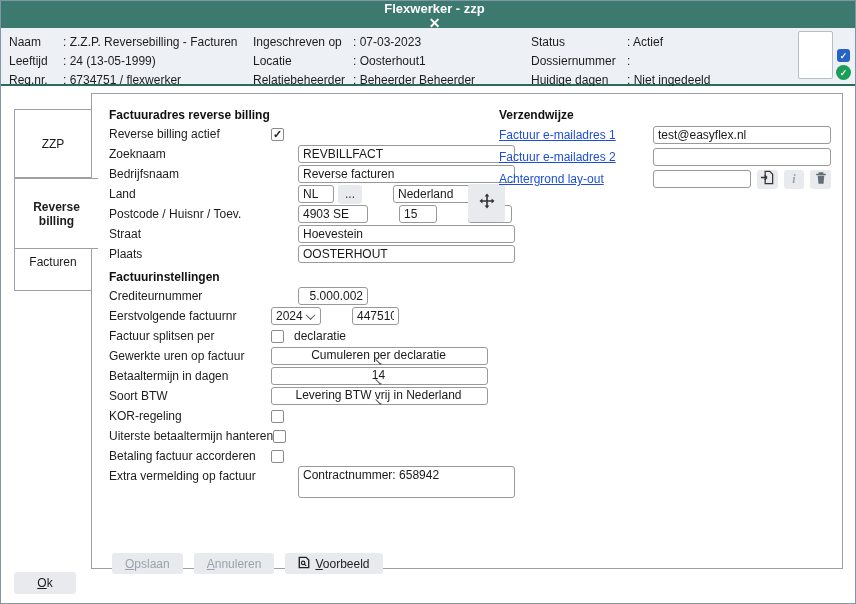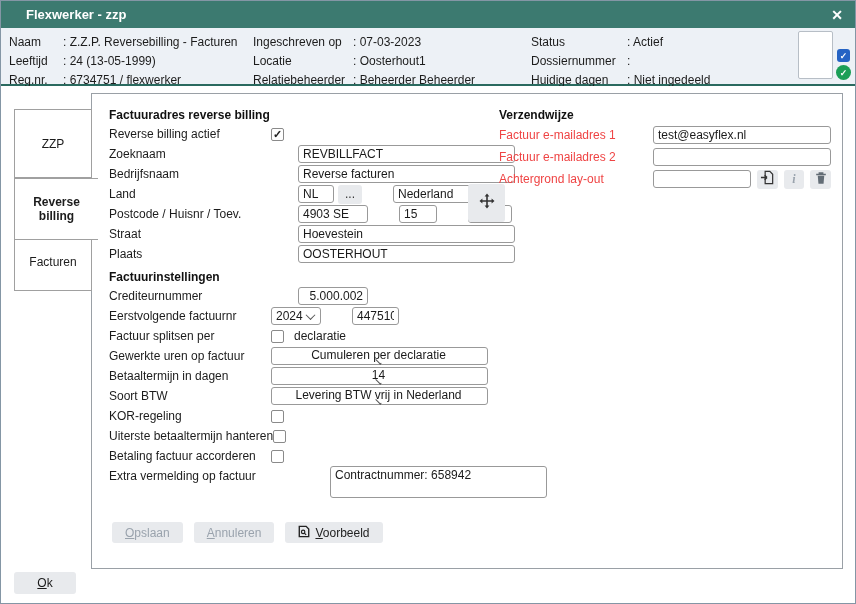--- a/index.html
+++ b/index.html
@@ -1,21 +1,21 @@
 <!DOCTYPE html>
 <html><head>
 <meta charset="utf-8">
 <style>
   * { box-sizing: border-box; margin: 0; padding: 0; }
   html,body { width:856px; height:604px; }
   body { font-family: "Liberation Sans", sans-serif; background:#fff; }
   .window { width:856px; height:604px; border:1px solid #8496a5; background:#fff; position:relative; overflow:hidden; }
 
   
-  .titlebar { height:27px; background:#3c7a70; color:#fff; display:flex; align-items:center; padding:0 12px 0 25px; }
+  .titlebar { height:27px; background:#3c7a70; color:#fff; display:flex; align-items:center; padding:0 12px 0 25px;flex-direction:column; }
   .titlebar .title { font-size:13px; font-weight:bold; flex:1; }
   .titlebar .close { font-size:14px; font-weight:bold; cursor:default; line-height:1; }
 
   
   .header { height:58px; background:#edf1f6; border-bottom:2px solid #2a6a5f; position:relative; font-size:12px; color:#1c1c1c; }
   .h-col { position:absolute; top:5px; display:grid; line-height:19px; white-space:nowrap; }
   .h-col .h-lbl { }
   .h-col1 { left:8px;  grid-template-columns:54px auto; }
   .h-col2 { left:252px; grid-template-columns:100px auto; }
   .h-col3 { left:530px; grid-template-columns:96px auto; }
@@ -23,33 +23,33 @@
   .mini-check-blue { position:absolute; right:5px; top:21px; width:13px; height:13px; background:#2563c4; border-radius:3px; color:#fff; font-size:9px; font-weight:bold; display:flex; align-items:center; justify-content:center; }
   .mini-check-green { position:absolute; right:4px; top:37px; width:15px; height:15px; background:#1b9e57; border-radius:50%; color:#fff; font-size:9px; font-weight:bold; display:flex; align-items:center; justify-content:center; }
 
   
   .main { position:relative; height:515px; background:#fff; }
   .panel { position:absolute; left:90px; top:7px; width:752px; height:476px; border:1px solid #9aa0a6; background:#fff; }
 
   
   .tab { position:absolute; left:13px; width:78px; border:1px solid #a0a0a0; background:#fff; display:flex; align-items:center; justify-content:center; text-align:center; font-size:12px; color:#1c1c1c; z-index:2;margin-top:16px; }
   .tab-zzp { top:7px; height:69px; }
-  .tab-rb  { top:76px; height:62px; width:84px; border-right:none; font-weight:bold; z-index:3; }
+  .tab-rb  { top:76px; height:71px; width:84px; border-right:none; font-weight:bold; z-index:3; }
   .tab-fact{ top:131px; height:58px; }
 
   
   .col-left  { position:absolute; left:17px; top:11px; width:398px; }
   .col-right { position:absolute; left:407px; top:11px; width:332px; }
   .sect { font-size:12px; font-weight:bold; color:#111; height:19px; display:flex; align-items:center; white-space:nowrap; }
   .sect.m { margin-top:3px; }
   .row  { display:flex; align-items:center; height:20px; }
   .vrow { display:flex; align-items:center; height:22px; }
-  .row.top { align-items:flex-start; height:auto;gap:32px; }
+  .row.top { align-items:flex-start; height:auto; }
   .lbl  { flex:0 0 162px; font-size:12px; color:#1c1c1c; white-space:nowrap; }
-  .vlbl { flex:0 0 127px; font-size:12px; color:#ef4444; white-space:nowrap; }
+  .vlbl { flex:0 0 127px; font-size:12px; color:#1d4ed8; white-space:nowrap;text-decoration:underline; }
   .ctrl { display:flex; align-items:center; gap:4px; }
 
   .inp { height:18px; border:1px solid #999; border-radius:3px; padding:0 4px; font:12px "Liberation Sans", sans-serif; color:#1a1a1a; background:#fff;margin-left:27px; }
   .w-full { width:217px; } .w-nl { width:36px; } .w-land { width:110px; }
   .w-pc { width:70px; } .w-nr { width:38px; } .w-tv { width:44px; }
   .w-cred { width:70px; text-align:right; } .w-fnr { width:47px; text-align:right; }
   .w-mail { width:203px; } .w-bg { width:98px; }
   textarea.inp { width:217px; height:32px; resize:none; padding:1px 4px; line-height:14px; }
 
   .sel { height:18px; border:1px solid #999; border-radius:3px; background:#fff; display:flex; align-items:center; justify-content:space-between; padding:0 6px 0 4px; font-size:12px; color:#1a1a1a; }
@@ -58,21 +58,21 @@
 
   .cb { width:13px; height:13px; border:1px solid #8a8a8a; border-radius:2px; background:#fff; display:inline-flex; align-items:center; justify-content:center; font-size:11px; font-weight:bold; color:#222; line-height:1; }
   .cb-lbl { font-size:12px; color:#1c1c1c; margin-left:6px; }
 
   .mini-btn { height:19px; min-width:24px; background:#e8eaed; border:none; border-radius:3px; display:inline-flex; align-items:center; justify-content:center; font-size:12px; color:#333; padding:0 5px; }
   .move-btn { position:absolute; left:359px; top:79px; width:37px; height:38px; background:#e8eaed; border-radius:3px; display:flex; align-items:center; justify-content:center; }
   .icon-btn { width:28px; height:19px; background:#e8eaed; border:none; border-radius:3px; display:inline-flex; align-items:center; justify-content:center; margin-left:6px; }
   .icon-btn.first { margin-left:6px; }
   .info-i { font-family:"Liberation Serif", serif; font-size:12px; color:#9aa3ad; font-style:italic; font-weight:bold; }
 
-  .actions { position:absolute; left:20px; top:428px; display:flex; gap:11px; }
+  .actions { position:absolute; left:20px; top:459px; display:flex; gap:11px; }
   .btn { height:21px; background:#e8eaed; border:none; border-radius:3px; padding:0 13px; font-size:12px; color:#222; display:inline-flex; align-items:center; gap:5px; }
   .btn.disabled { color:#9aa3ad; }
   .ac { text-decoration:underline; }
 
   .ok-btn { position:absolute; left:13px; top:486px; width:62px; height:22px; background:#e8eaed; border:none; border-radius:3px; font-size:12px; color:#1a1a1a; display:flex; align-items:center; justify-content:center; }
 </style>
 </head>
 <body>
 
 <div class="window">

